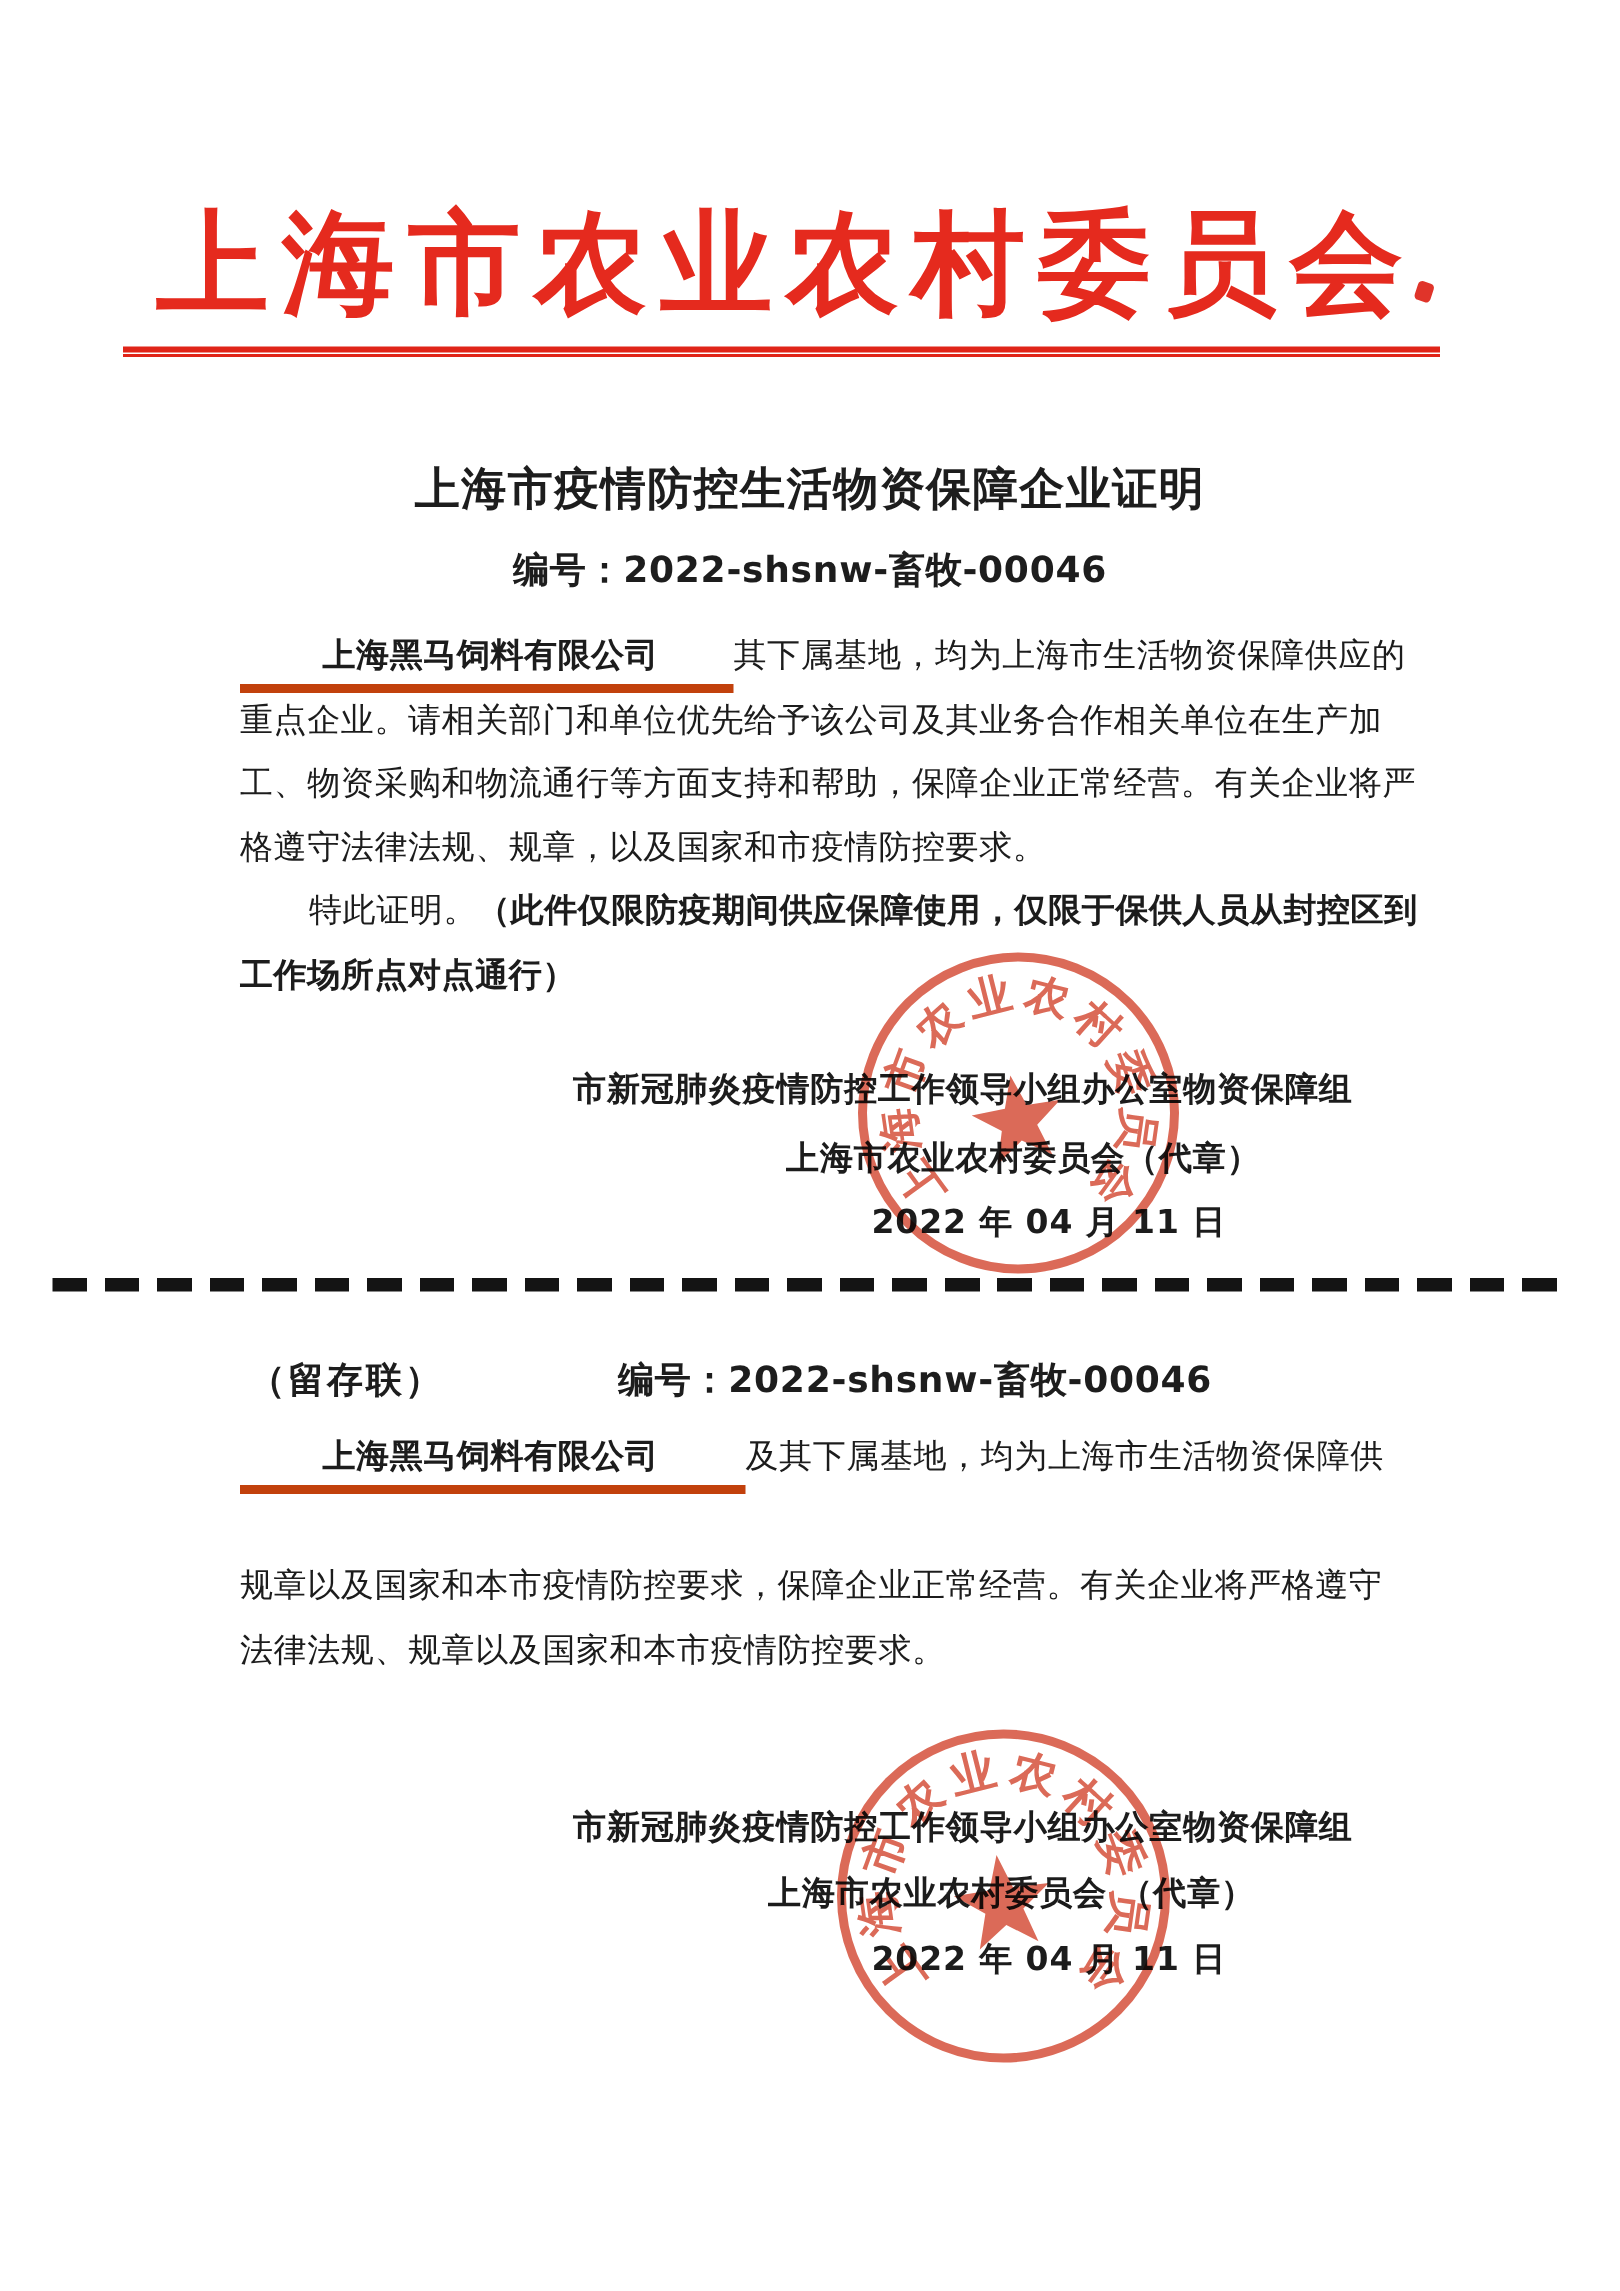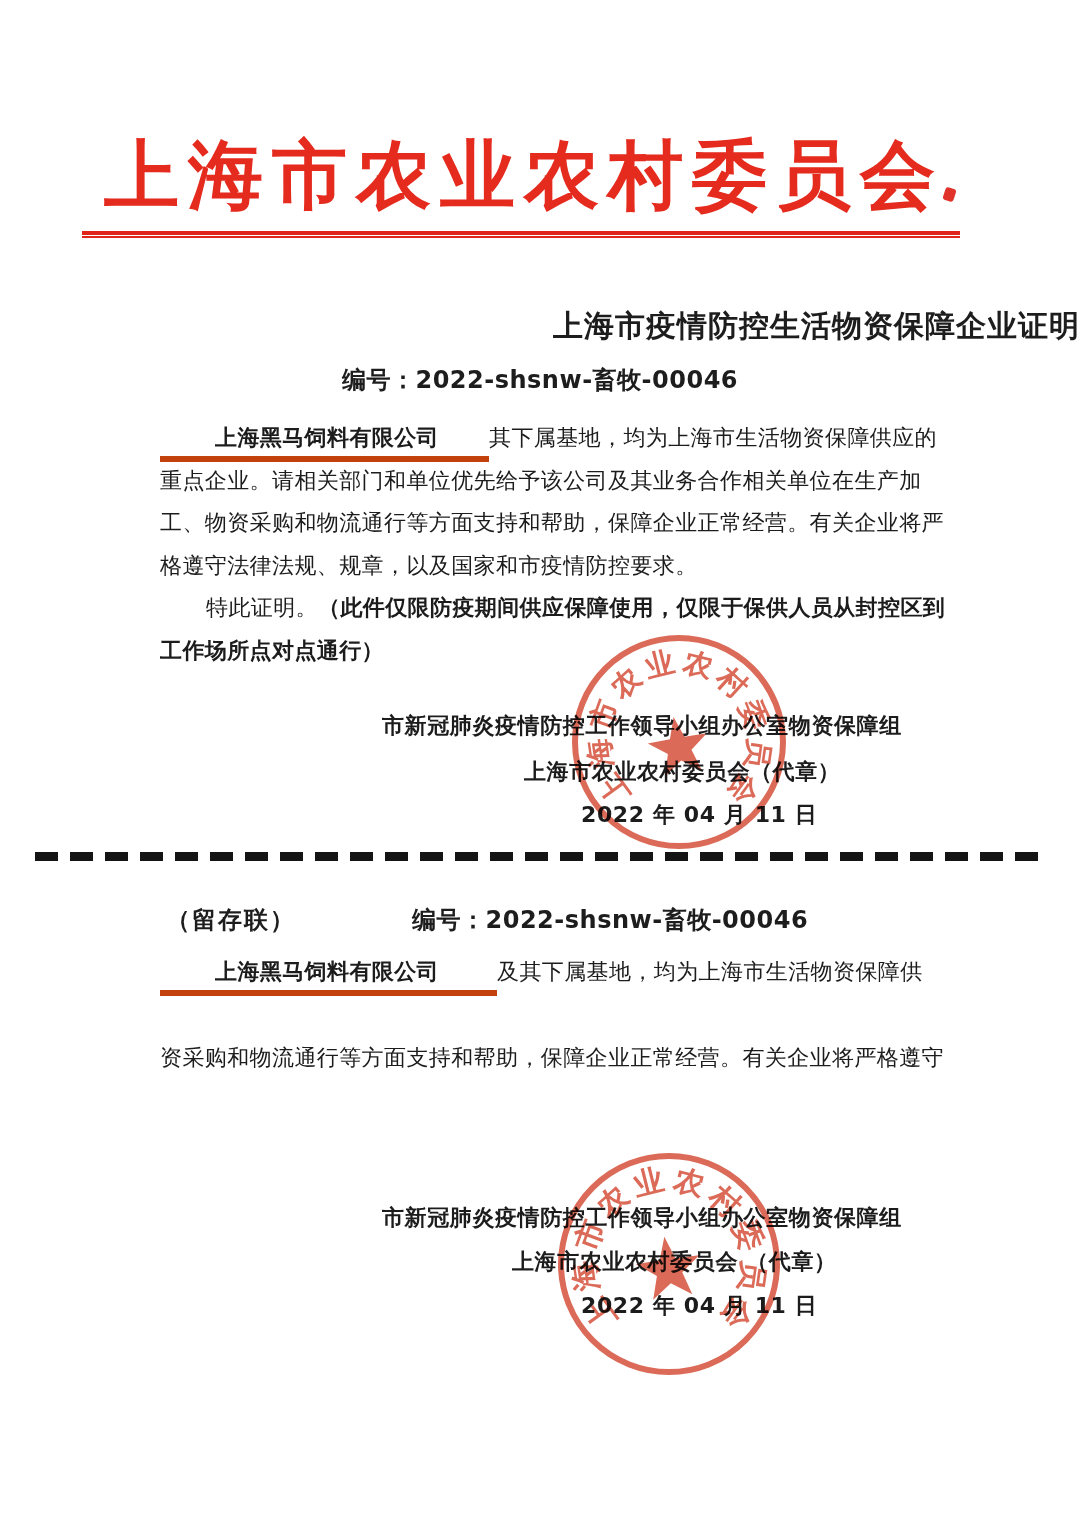--- a/index.html
+++ b/index.html
@@ -19,21 +19,21 @@
     border-top:4px solid #e02418; border-bottom:2px solid #e02418;
     box-sizing:border-box;
   }
   .artifact-dot {
     top:188px; left:944px; width:11px; height:13px; background:#e0342a;
     border-radius:3px; transform:rotate(18deg);
   }
 
   
   .doc-title {
-    top:306px; left:0; width:1080px; text-align:right;
+    top:306px; left:0; width:1080px; text-align:center;
     font-size:30px; font-weight:bold; letter-spacing:1px;
   }
   .serial-main {
     top:364px; left:0; width:1080px; text-align:center;
     font-size:24px; font-weight:bold; letter-spacing:0.5px;
   }
 
   
   .bodyline {
     left:160px; font-size:22px; line-height:30px; white-space:nowrap;
@@ -106,21 +106,22 @@
       </g>
     </g>
   </svg>
 
   <div class="abs divider"></div>
 
   <div class="abs stub-label">（留存联）</div>
   <div class="abs stub-serial">编号：2022-shsnw-畜牧-00046</div>
 
   <div class="abs bodyline" style="top:957px"><span class="ublock" style="padding-right:58px"><span class="b">上海黑马饲料有限公司</span></span><span>及其下属基地，均为上海市生活物资保障供</span></div>
-  <div class="abs bodyline" style="top:1043px">资采购和物流通行等方面支持和帮助，保障企业正常经营。有关企业将严格遵守</div>
+  <div class="abs bodyline" style="top:1043px">规章以及国家和本市疫情防控要求，保障企业正常经营。有关企业将严格遵守</div>
+  <div class="abs bodyline" style="top:1086px">法律法规、规章以及国家和本市疫情防控要求。</div>
 
   <div class="abs sig" style="top:1203px; left:382px">市新冠肺炎疫情防控工作领导小组办公室物资保障组</div>
   <div class="abs sig" style="top:1247px; left:512px">上海市农业农村委员会 （代章）</div>
   <div class="abs sig" style="top:1291px; left:581px">2022 年 04 月 11 日</div>
 
   <svg class="abs stamp" style="top:1134px; left:539px" width="260" height="260" viewBox="-130 -130 260 260">
     <g fill="#d5503a">
       <circle cx="0" cy="0" r="108" fill="none" stroke-width="6" stroke="#d5503a"></circle>
       <path transform="translate(0,6) rotate(-8) scale(1.12)" d="M0,-30 L7.05,-9.71 L28.53,-9.27 L11.41,3.71 L17.63,24.27 L0,12 L-17.63,24.27 L-11.41,3.71 L-28.53,-9.27 L-7.05,-9.71 Z"></path>
       <g font-size="30" text-anchor="middle">

